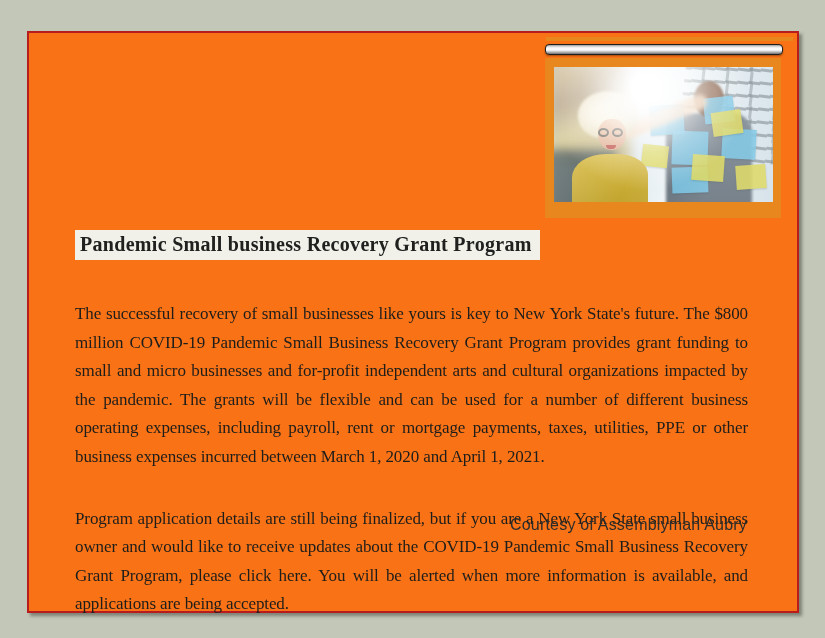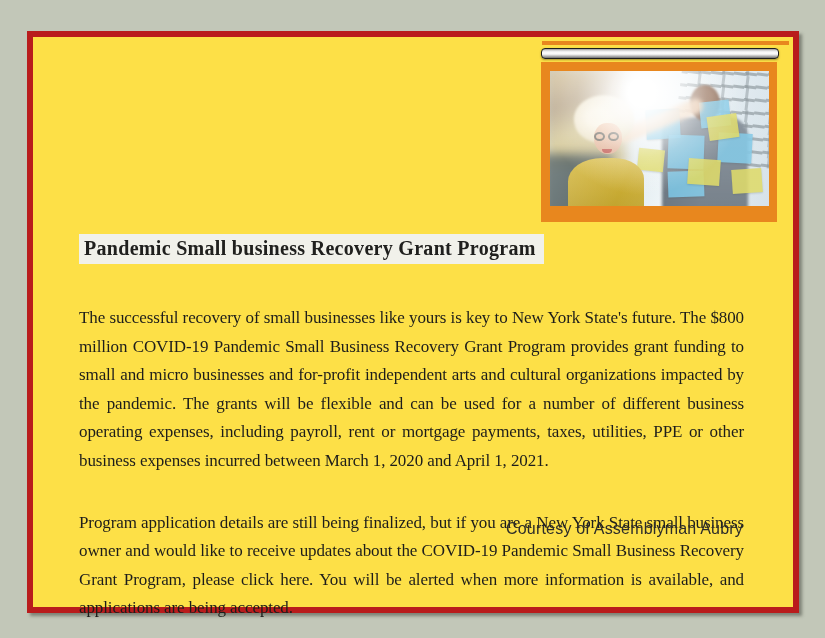--- a/index.html
+++ b/index.html
@@ -3,22 +3,22 @@
 <meta charset="utf-8">
 <style>
   * { margin:0; padding:0; box-sizing:border-box; }
   html,body { width:825px; height:638px; overflow:hidden; }
   body { background:#c2c7b8; font-family:"Liberation Serif","DejaVu Serif",serif; }
 
   .canvas { position:relative; width:825px; height:638px; background:#c2c7b8; }
 
   .sheet {
     position:absolute; left:27px; top:31px; width:772px; height:582px;
-    background:#fde047;
-    border:6px solid #b91c1c;
+    background:#f97316;
+    border:2px solid #b91c1c;
     box-shadow:3px 3px 3px rgba(60,64,54,.5);
   }
   .content { position:relative; height:100%; padding:4px 49px 0 46px; }
 
   
   .media-float { float:right; width:249px; margin:0 -45px 10px 20px; }
   .orange-topline { height:4px; width:247px; margin-left:2px; background:#e8871e; }
   .metal-bar {
     margin-top:3px; margin-left:1px; width:238px; height:11px;
     border:1px solid #1e1e1e; border-radius:4px;

